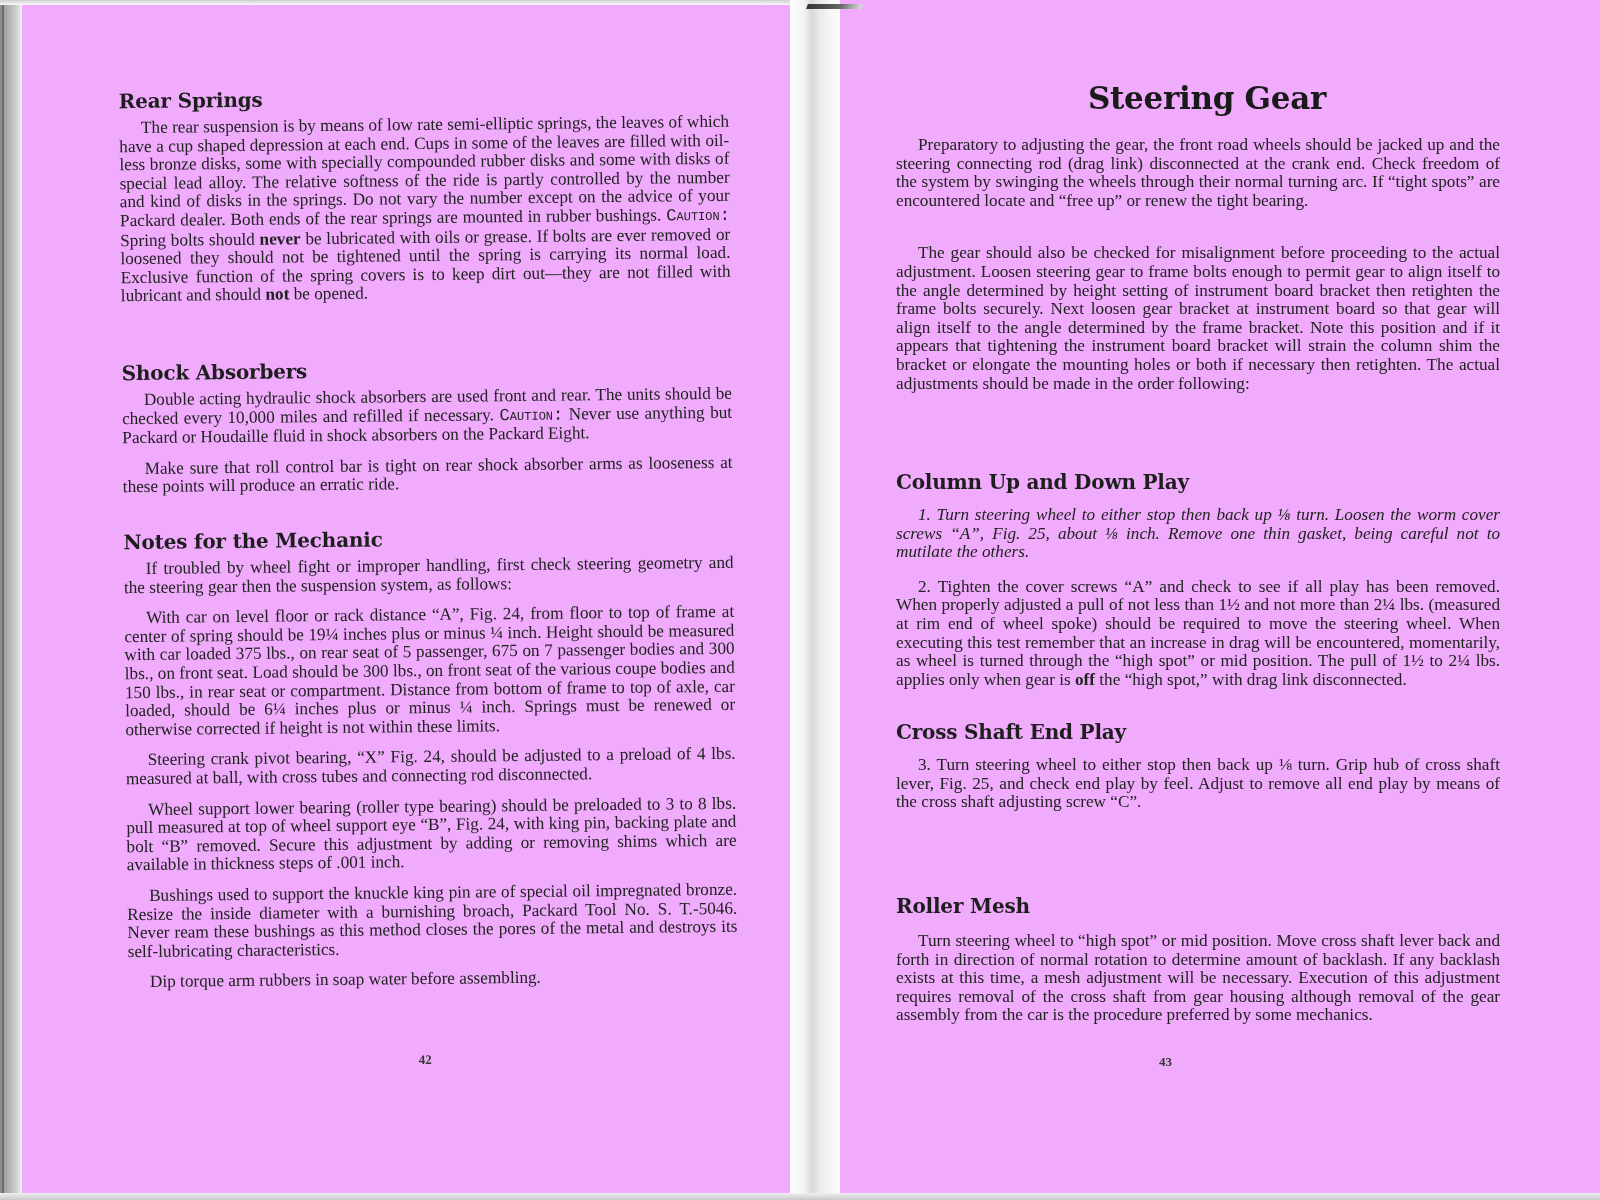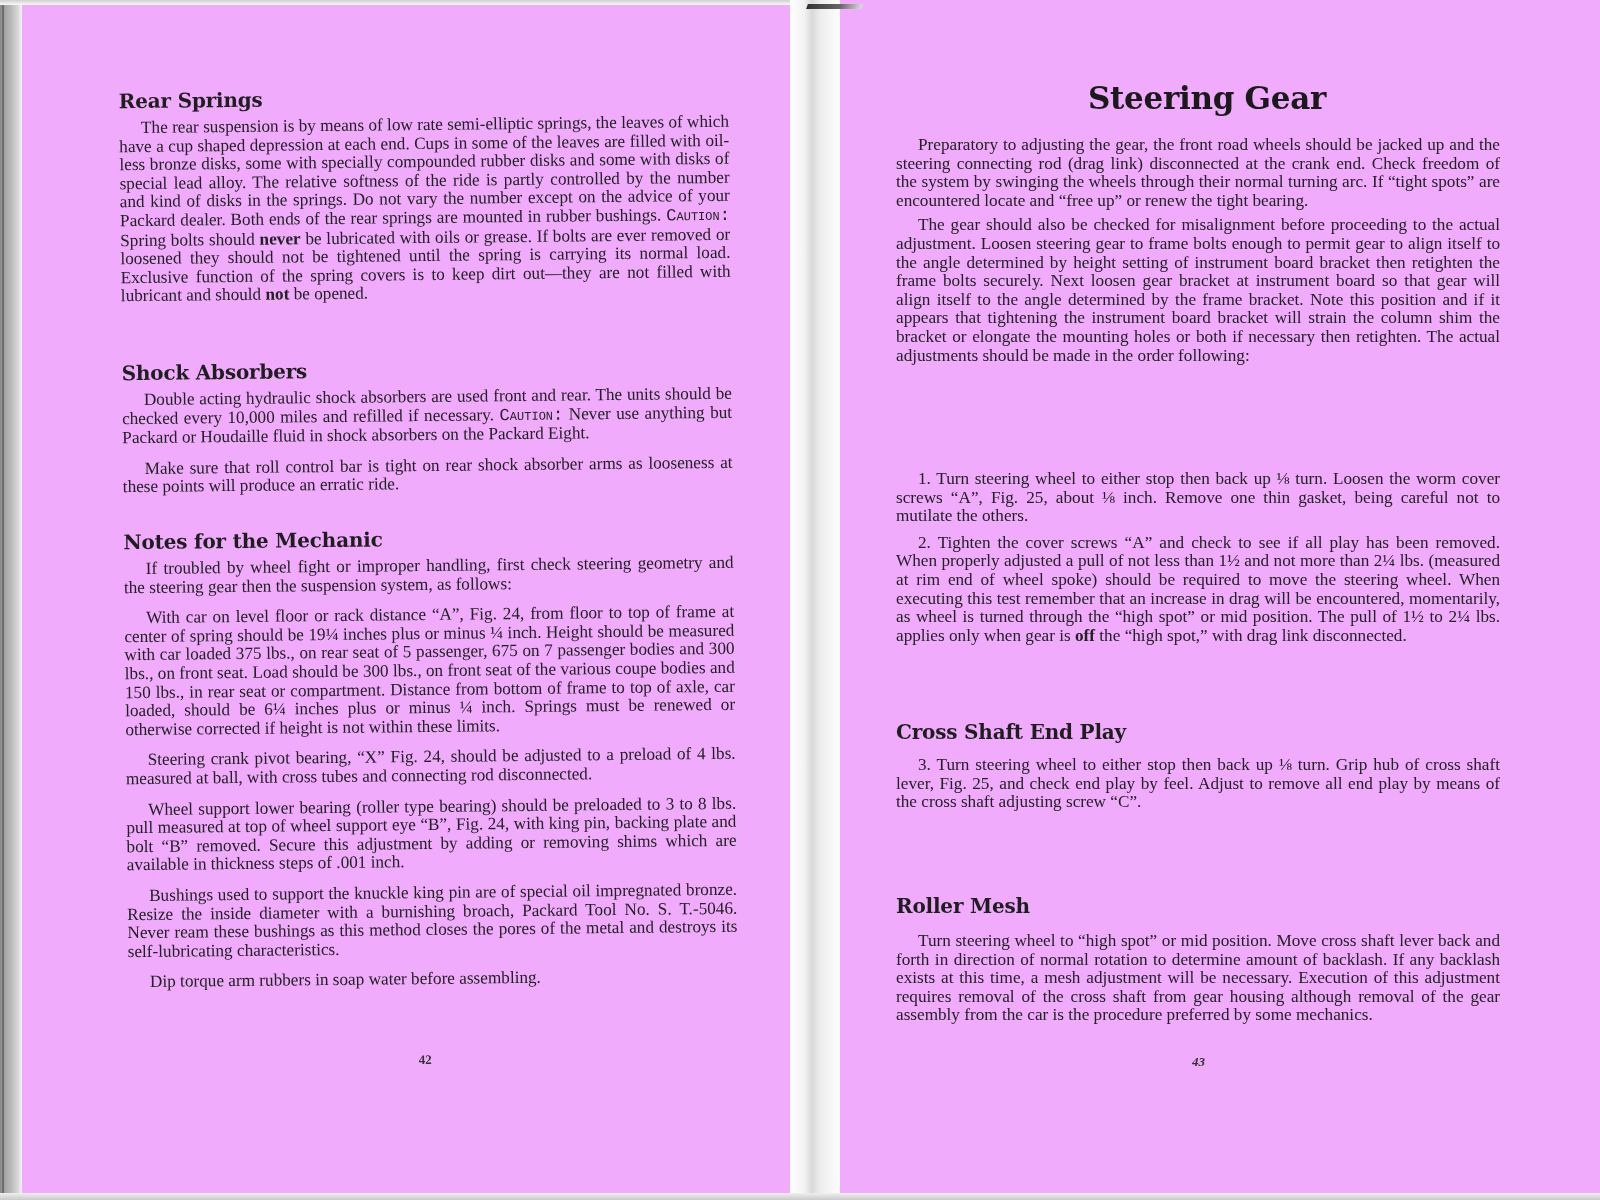--- a/index.html
+++ b/index.html
@@ -156,34 +156,35 @@
       <p class="body">Dip torque arm rubbers in soap water before assembling.</p>
     </div>
 
     <div class="page-number" style="left:290px; top:1052px;">42</div>
   </div>
 
   <div class="page page-right">
     <h1 class="chapter-title">Steering Gear</h1>
 
     <div class="block" style="top:136px;">
-      <p class="body" style="margin-bottom:6px;">Preparatory to adjusting the gear, the front road wheels should be jacked up and the steering connecting rod (drag link) disconnected at the crank end. Check freedom of the system by swinging the wheels through their normal turning arc. If “tight spots” are encountered locate and “free up” or renew the tight bearing.</p>
+      <p class="body" style="margin-bottom:34px;">Preparatory to adjusting the gear, the front road wheels should be jacked up and the steering connecting rod (drag link) disconnected at the crank end. Check freedom of the system by swinging the wheels through their normal turning arc. If “tight spots” are encountered locate and “free up” or renew the tight bearing.</p>
       <p class="body">The gear should also be checked for misalignment before proceeding to the actual adjustment. Loosen steering gear to frame bolts enough to permit gear to align itself to the angle determined by height setting of instrument board bracket then retighten the frame bolts securely. Next loosen gear bracket at instrument board so that gear will align itself to the angle determined by the frame bracket. Note this position and if it appears that tightening the instrument board bracket will strain the column shim the bracket or elongate the mounting holes or both if neces­sary then retighten. The actual adjustments should be made in the order following:</p>
     </div>
 
     <div class="block" style="top:470px;">
-      <p class="body" style="margin-bottom:8px;">1. Turn steering wheel to either stop then back up ⅛ turn. Loosen the worm cover screws “A”, Fig. 25, about ⅛ inch. Remove one thin gasket, being careful not to mutilate the others.</p>
+      <h2 class="section-title" style="margin-bottom:12px;">Column Up and Down Play</h2>
+      <p class="body" style="margin-bottom:16px;font-style:italic;">1. Turn steering wheel to either stop then back up ⅛ turn. Loosen the worm cover screws “A”, Fig. 25, about ⅛ inch. Remove one thin gasket, being careful not to mutilate the others.</p>
       <p class="body"><span>2. Tighten the cover screws “A” and check to see if all play has been removed. When properly adjusted a pull of not less than 1½ and not more than 2¼ lbs. (measured at rim end of wheel spoke) should be required to move the steering wheel. When executing this test remember that an increase in drag will be encountered, momentarily, as wheel is turned through the “high spot” or mid position. The pull of 1½ to 2¼ lbs. applies only when gear is </span><b>off</b><span> the “high spot,” with drag link dis­connected.</span></p>
     </div>
 
     <div class="block" style="top:720px;">
       <h2 class="section-title" style="margin-bottom:12px;">Cross Shaft End Play</h2>
       <p class="body">3. Turn steering wheel to either stop then back up ⅛ turn. Grip hub of cross shaft lever, Fig. 25, and check end play by feel. Adjust to remove all end play by means of the cross shaft adjusting screw “C”.</p>
     </div>
 
     <div class="block" style="top:894px;">
       <h2 class="section-title" style="margin-bottom:14px;">Roller Mesh</h2>
       <p class="body">Turn steering wheel to “high spot” or mid position. Move cross shaft lever back and forth in direction of normal rotation to determine amount of backlash. If any backlash exists at this time, a mesh adjustment will be necessary. Execution of this adjustment requires removal of the cross shaft from gear housing although removal of the gear assembly from the car is the procedure preferred by some mechanics.</p>
     </div>
 
-    <div class="page-number" style="left:296px; top:1054px;font-style:italic;">43</div>
+    <div class="page-number" style="left:263px; top:1054px;">43</div>
   </div>
 </div>
 
 </body></html>

